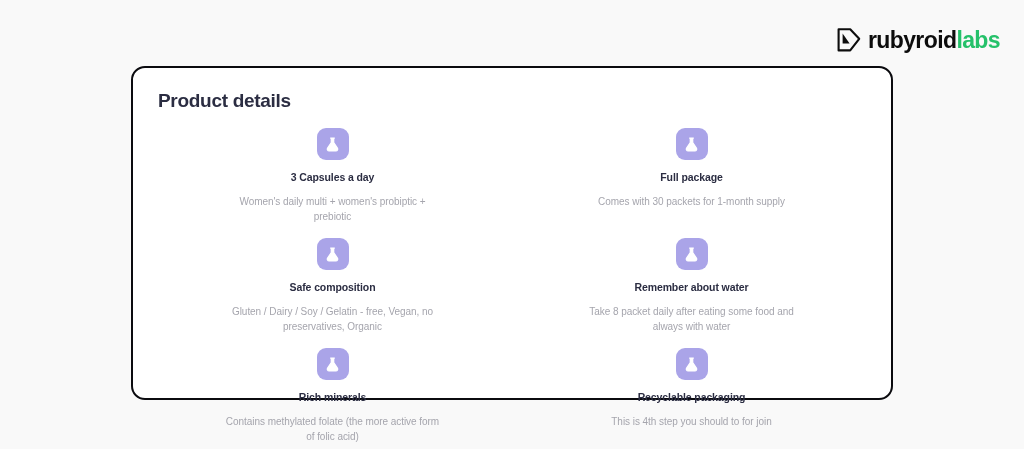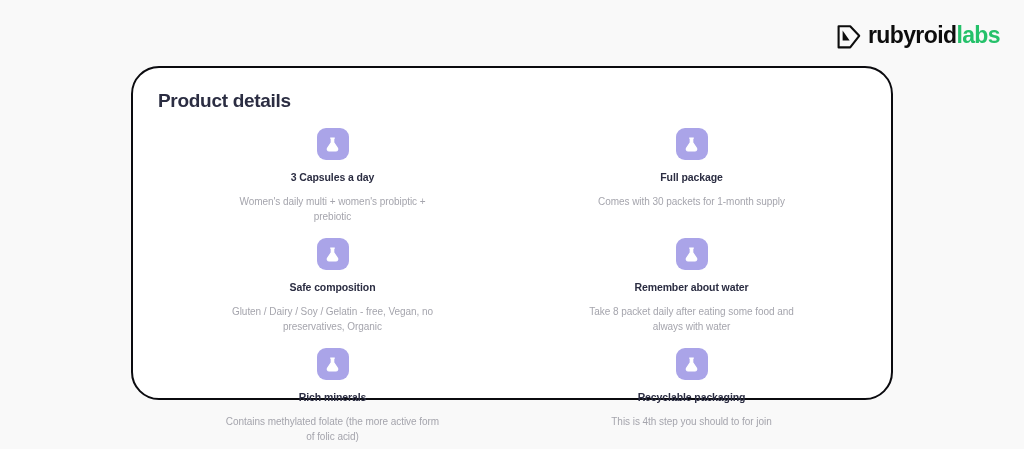--- a/index.html
+++ b/index.html
@@ -14,21 +14,21 @@
     overflow: hidden;
     position: relative;
   }
 
   
   .brand {
     position: absolute;
     top: 24px;
     right: 24px;
     display: flex;
-    align-items: flex-start;
+    align-items: center;
     gap: 6px;
     height: 32px;
   }
   .brand-mark {
     width: 26px;
     height: 26px;
     display: block;
   }
   .brand-text {
     font-size: 23px;
@@ -43,21 +43,21 @@
   
   .card {
     position: absolute;
     left: 131px;
     top: 66px;
     width: 762px;
     height: 334px;
     box-sizing: border-box;
     background: #ffffff;
     border: 2.5px solid #0b0b0f;
-    border-radius: 28px;
+    border-radius: 14px;
     padding: 22px 24px 0 24px;
   }
 
   .card-title {
     font-size: 19px;
     font-weight: 700;
     color: #2b2d42;
     letter-spacing: -0.3px;
     margin: 0 0 16px 0;
     padding-left: 1px;

